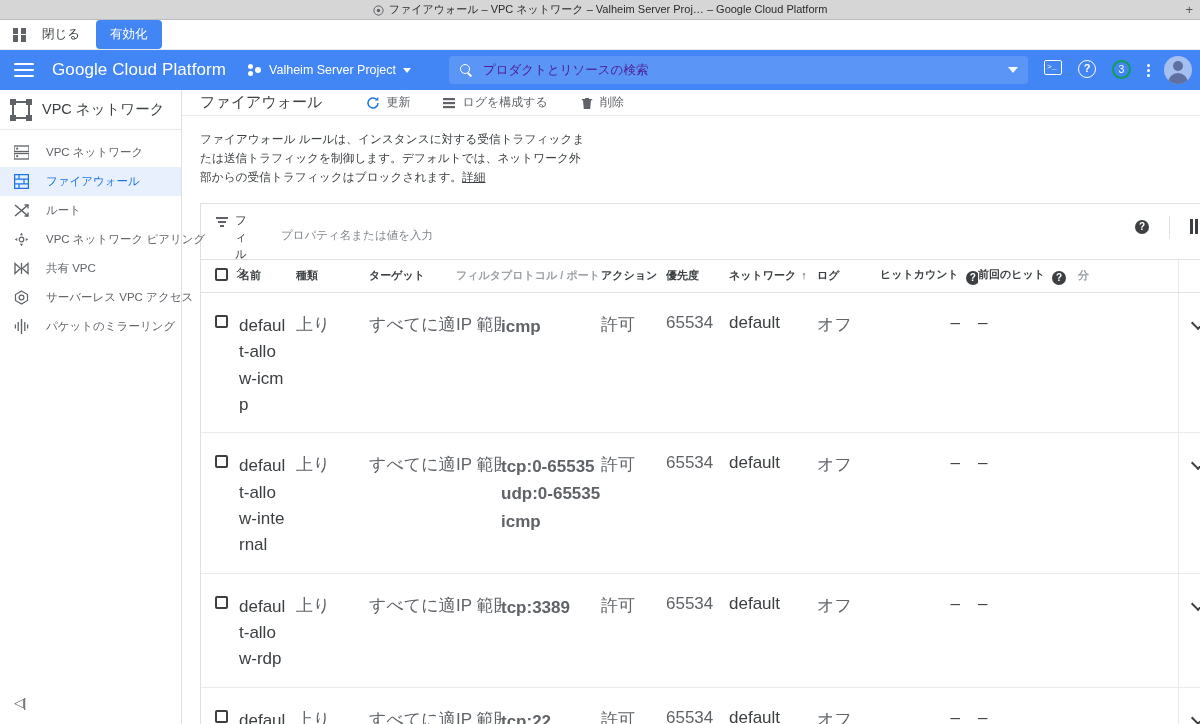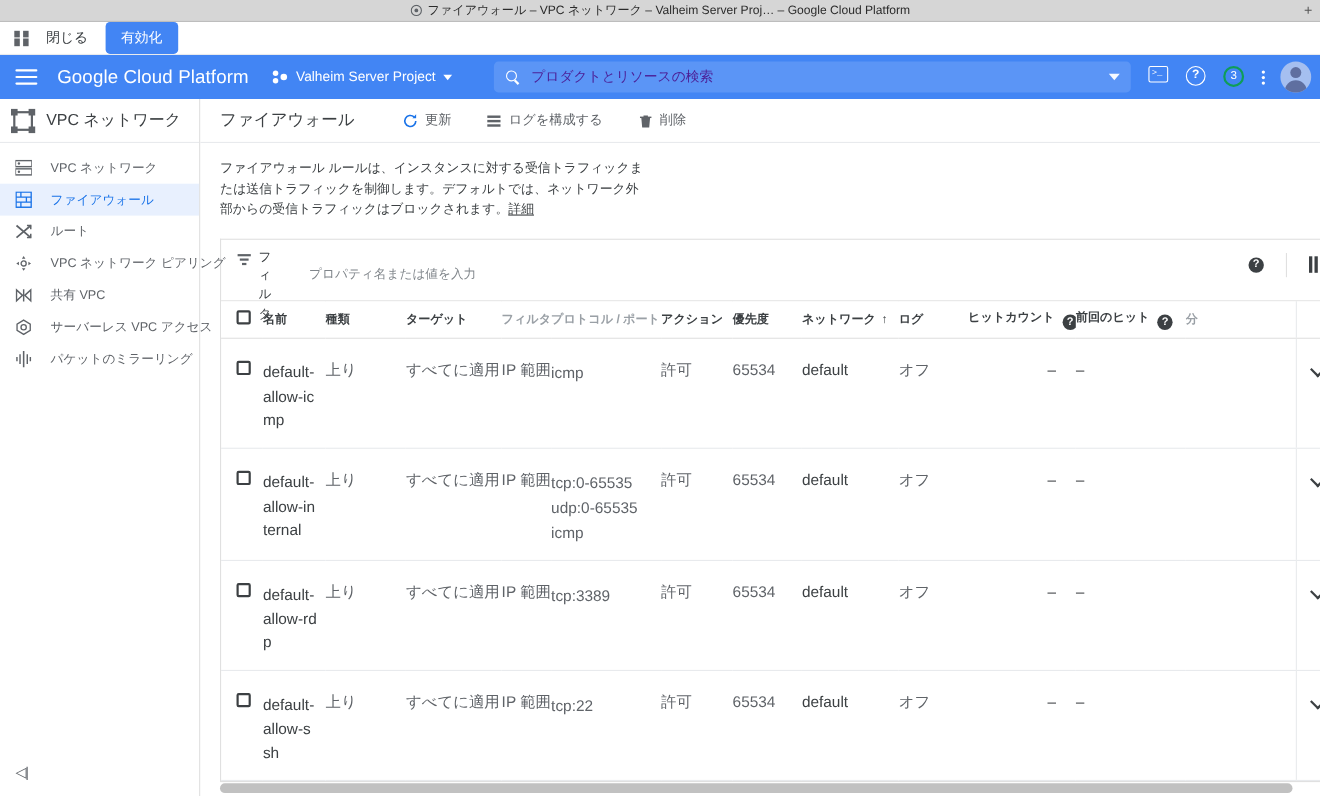--- a/index.html
+++ b/index.html
@@ -372,30 +372,30 @@
     font-weight: bold;
     text-align: left;
     padding: 7px 0 7px 0;
     border-bottom: 1px solid #e0e0e0;
     background: #fff;
     white-space: nowrap;
     overflow: hidden;
   }
   table.fw thead th.muted { color: #9aa0a6; }
   table.fw tbody td {
-    font-size: 14px;
+    font-size: 17px;
     color: #3c4043;
     vertical-align: top;
     padding: 20px 0 14px 0;
     border-bottom: 1px solid #e8eaed;
     overflow: hidden;
     white-space: nowrap;
   }
   table.fw tbody td.wrapname { white-space: normal; word-break: break-all; line-height: 1.55; padding-right: 8px;}
-  table.fw tbody td.multi { line-height: 1.6; white-space: pre-line; }
+  table.fw tbody td.multi { line-height: 1.6; white-space: pre-line; font-weight: bold; }
   table.fw tbody td.muted { color: #5f6368; }
   .ckbox {
     width: 13px; height: 13px;
     border: 2px solid #3c4043;
     border-radius: 2px;
     display: inline-block;
     cursor: pointer;
   }
   .ckcell { padding-left: 14px !important; }
   .chev {

